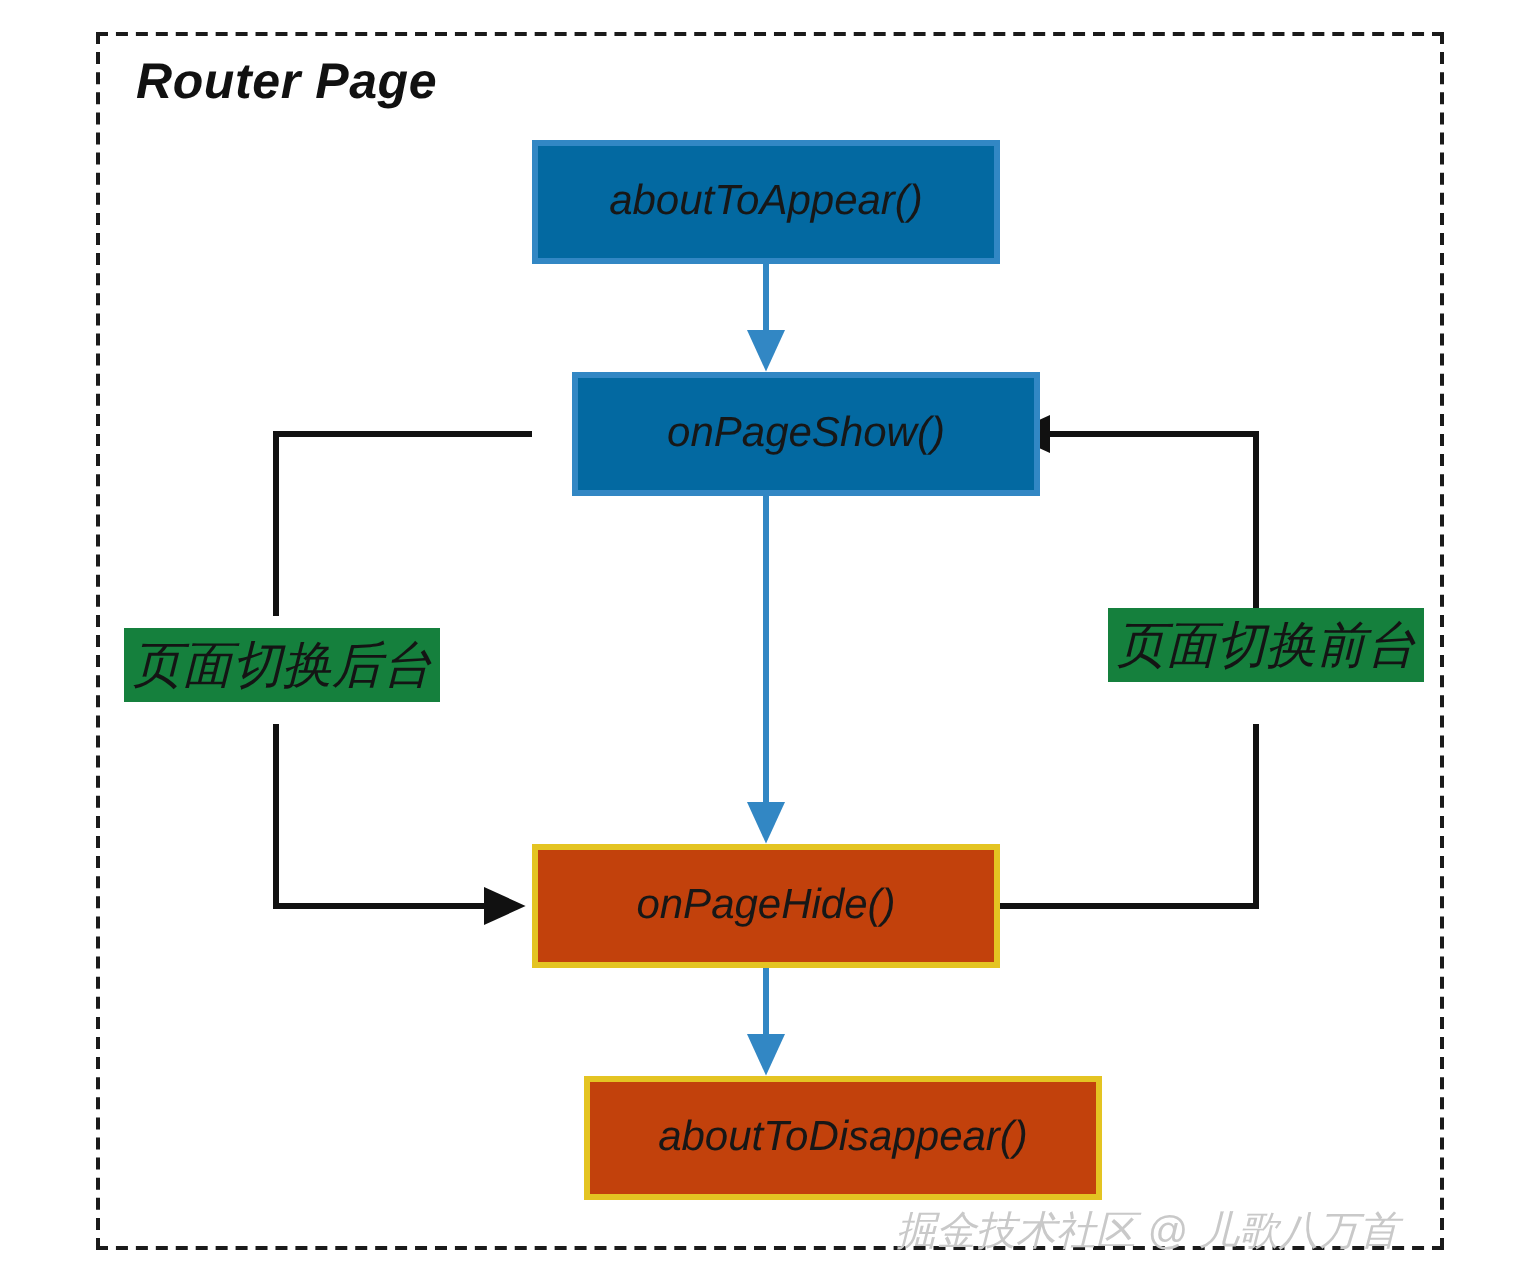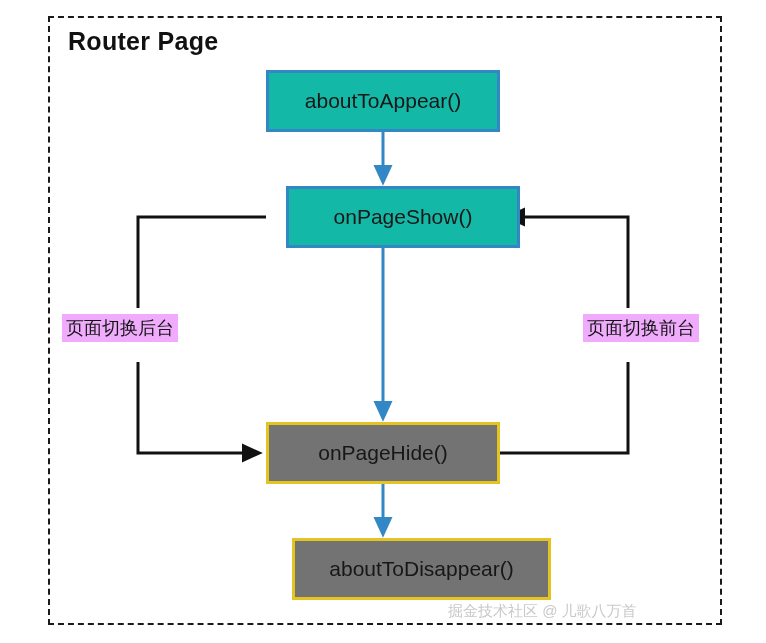--- a/index.html
+++ b/index.html
@@ -14,20 +14,21 @@
     overflow: hidden;
     font-family: "Liberation Sans", "DejaVu Sans", sans-serif;
   }
 
   #canvas {
     position: absolute;
     left: 0;
     top: 0;
     width: 766px;
     height: 624px;
+    font-style: italic;
   }
 
   
   .router-frame {
     position: absolute;
     left: 48px;
     top: 16px;
     width: 674px;
     height: 609px;
     border: 2px dashed #1a1a1a;
@@ -51,52 +52,52 @@
     position: absolute;
     box-sizing: border-box;
     display: flex;
     align-items: center;
     justify-content: center;
     font-size: 21px;
     color: #171717;
     white-space: nowrap;
   }
   .node.blue {
-    background: #14b8a6;
+    background: #0369a1;
     border: 3px solid #3287c4;
   }
   .node.gold {
-    background: #737373;
+    background: #c2410c;
     border: 3px solid #e4c422;
     align-items: center;
   }
 
   #node-about-to-appear  { left: 266px; top: 70px;  width: 234px; height: 62px; }
   #node-on-page-show     { left: 266px; top: 186px; width: 234px; height: 62px; margin-left: 20px; }
   #node-on-page-hide     { left: 266px; top: 422px; width: 234px; height: 62px; }
   #node-about-to-disappear { left: 259px; top: 538px; width: 259px; height: 62px; margin-left: 33px; }
 
   
   .edge-label {
     position: absolute;
-    font-size: 18px;
+    font-size: 25px;
     color: #141414;
     white-space: nowrap;
-    background: #f0abfc;
+    background: #15803d;
     padding: 2px 4px;
   }
   #label-to-background { left: 62px;  top: 314px; }
-  #label-to-foreground { left: 554px; top: 314px; margin-left: 29px; }
+  #label-to-foreground { left: 554px; top: 304px; }
 
   
   .watermark {
     position: absolute;
     left: 448px;
     top: 602px;
-    font-size: 15px;
+    font-size: 20px;
     color: #c9c9c9;
     white-space: nowrap;
     user-select: none;
   }
 
   svg.edges {
     position: absolute;
     left: 0;
     top: 0;
     width: 766px;

